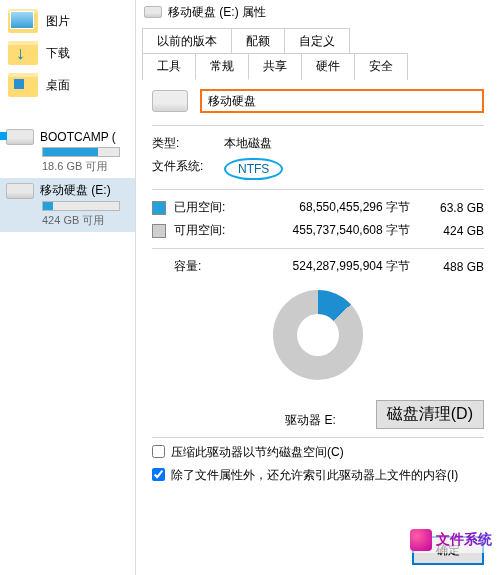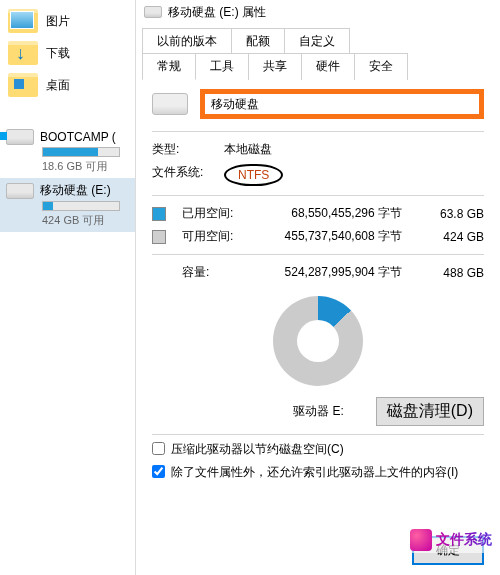--- a/index.html
+++ b/index.html
@@ -26,37 +26,37 @@
 .dlg-title{display:flex;align-items:center;gap:6px;padding:4px 8px;height:24px}
 .disk-mini{width:18px;height:12px;background:linear-gradient(#e8e8e8 60%,#cfcfcf);border:1px solid #bbb;border-radius:2px}
 .tabrow{display:flex;flex-wrap:wrap}
 .tab{padding:4px 14px;border:1px solid #d0d0d0;border-bottom:none;background:#fff;font-size:12px;margin-right:-1px;margin-bottom:-1px}
 .tab:not(.active){background:#fff}
 .tab.active{background:#fff;border-bottom:1px solid #fff;position:relative;z-index:1}
 .tabgroup{width:100%;padding:4px 6px 0}
 .content{padding:10px 16px 8px;flex:1;overflow:hidden}
 .hdr{display:flex;align-items:center;gap:12px;margin-bottom:12px}
 .disk-big{width:36px;height:22px;background:linear-gradient(#eee 60%,#d5d5d5);border:1px solid #bcbcbc;border-radius:3px}
-.name-in{flex:1;border:5px solid #f97316;padding:3px 6px;font-family:inherit;font-size:12px}
+.name-in{flex:1;border:2px solid #f97316;padding:3px 6px;font-family:inherit;font-size:12px}
 hr{border:none;border-top:1px solid #d5d5d5;margin:6px 0}
 .inforow{display:flex;padding:3px 0}
 .inforow .k{width:72px}
 .inforow .v{font-weight:normal}
-.ntfs{border:2px solid #000000;border-radius:50%/55%;padding:2px 12px;color:#c2410c}
+.ntfs{border:2px solid #0ea5e9;border-radius:50%/55%;padding:2px 12px;color:#0369a1}
 .usage{margin-top:6px}
-.urow{display:flex;align-items:center;padding:3px 0;gap:16px}
+.urow{display:flex;align-items:center;padding:3px 0;gap:8px}
 .sq{width:14px;height:14px;border:1px solid #888}
 .sq.used{background:#26a0da}
 .sq.free{background:#cfcfcf}
 .ulab{width:62px}
 .ubytes{flex:1;text-align:right;padding-right:8px}
 .usz{width:58px;text-align:right}
 .donut{width:90px;height:90px;border-radius:50%;margin:12px auto 6px;background:conic-gradient(#1d8fd1 0 47deg,#cbcbcb 47deg 360deg);position:relative}
 .donut::after{content:"";position:absolute;left:24px;top:24px;width:42px;height:42px;border-radius:50%;background:#fff}
-.drvline{display:flex;align-items:center;justify-content:flex-end;gap:32px;margin:11px 0 8px}
+.drvline{display:flex;align-items:flex-end;justify-content:flex-end;gap:40px;margin:20px 0 8px}
 .btn{border:1px solid #adadad;background:#e1e1e1;padding:3px 10px;font-family:inherit;font-size:16px}
 .chkrow{display:flex;align-items:flex-start;gap:6px;margin:6px 0}
 .chkrow input{margin-top:1px}
 .dlg-btns{display:flex;justify-content:flex-end;gap:8px;padding:10px 16px;border-top:none}
 .ok{border:2px solid #0078d7;background:#e1e1e1;padding:4px 22px;font-family:Liberation Sans, sans-serif;font-size:12px}
 .watermark{position:absolute;right:4px;bottom:22px;display:flex;align-items:center;gap:4px;background:rgba(255,255,255,.6);padding:2px 4px;border-radius:3px}
 .wm-ic{width:22px;height:22px;border-radius:4px;background:radial-gradient(circle at 30% 30%,#ff5fa2,#c400a0)}
 .wm-tx{font-size:14px;font-weight:bold;background:linear-gradient(90deg,#c400a0,#5b2bd9);-webkit-background-clip:text;color:transparent}
 </style>
 </head>
@@ -108,22 +108,22 @@
       <span>移动硬盘 (E:) 属性</span>
     </div>
 
     <div class="tabgroup">
       <div class="tabrow">
         <div class="tab">以前的版本</div>
         <div class="tab">配额</div>
         <div class="tab">自定义</div>
       </div>
       <div class="tabrow">
+        <div class="tab">工具</div>
         <div class="tab active">常规</div>
-        <div class="tab">工具</div>
         <div class="tab">共享</div>
         <div class="tab">硬件</div>
         <div class="tab">安全</div>
       </div>
     </div>
 
     <div class="content">
       <div class="hdr">
         <div class="disk-big"></div>
         <input class="name-in" value="移动硬盘" style="">

